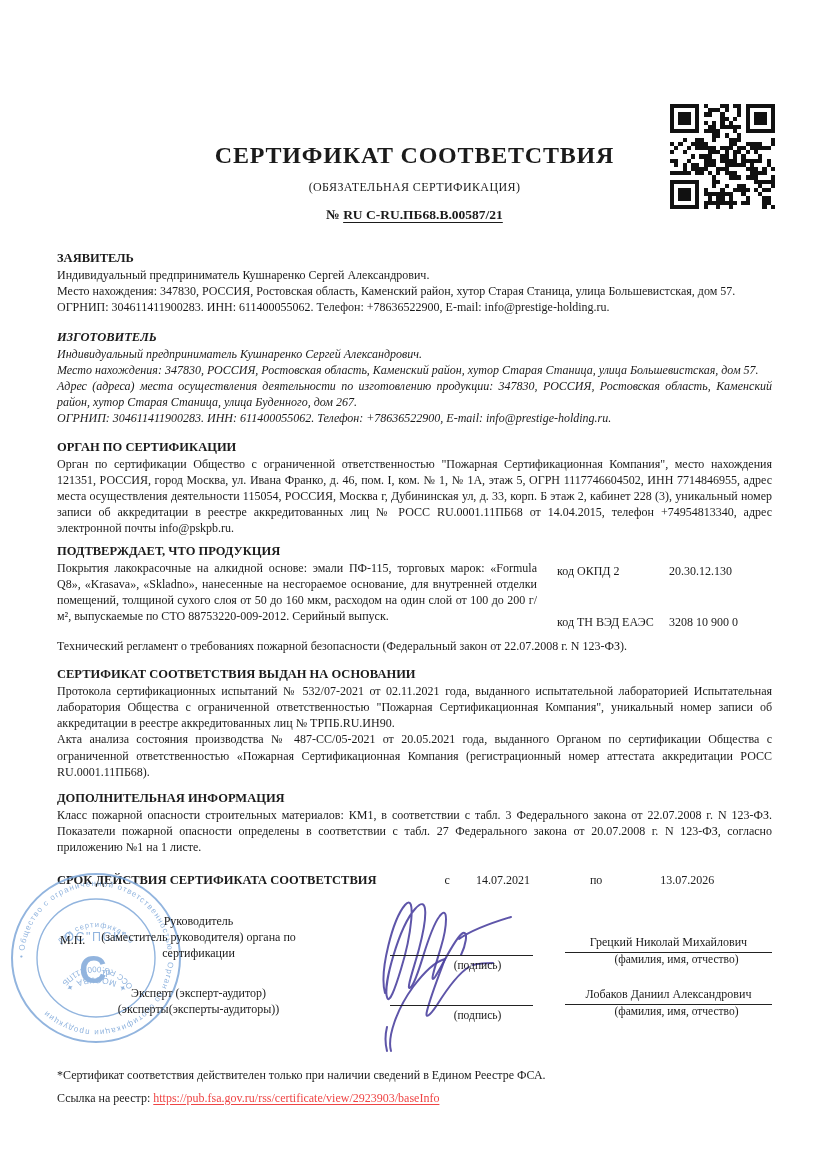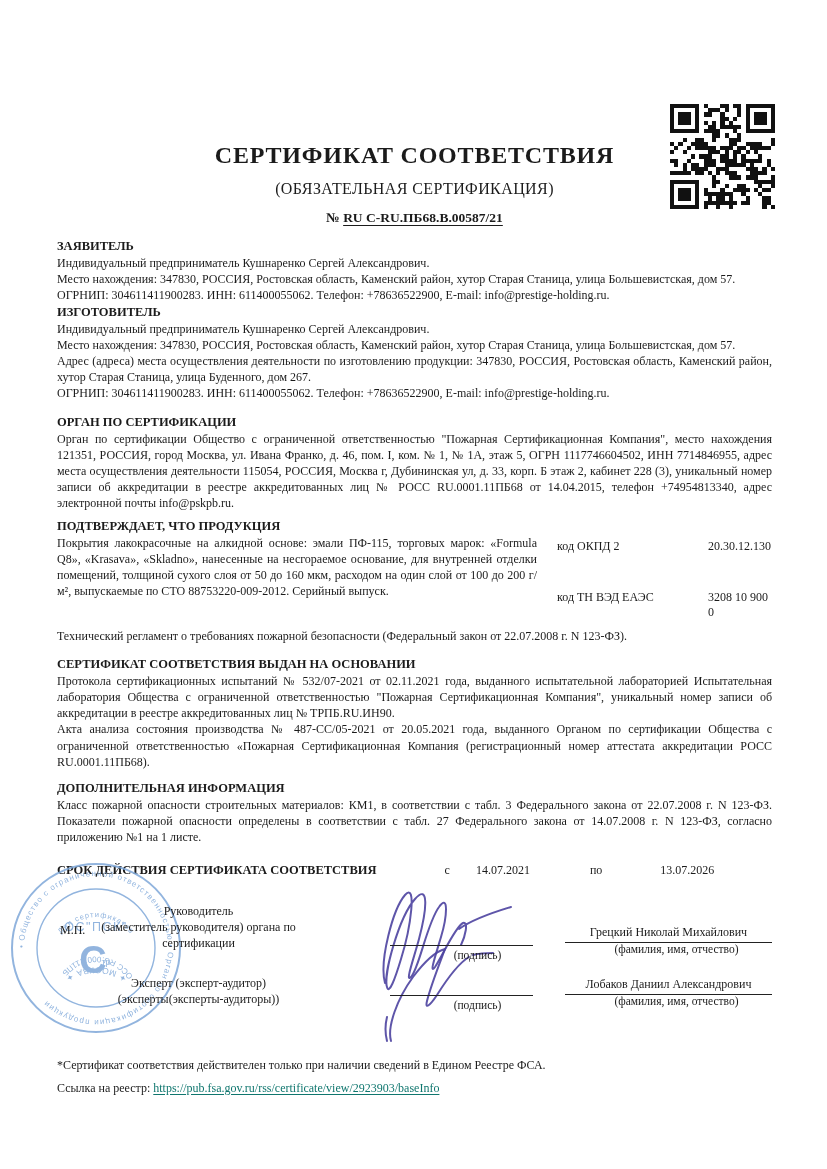--- a/index.html
+++ b/index.html
@@ -8,37 +8,37 @@
   }
   html,body{margin:0;padding:0;background:#ffffff;}
   .page{
     position:relative;width:827px;height:1169px;background:#fff;overflow:hidden;
     font-family:"Liberation Serif","DejaVu Serif",serif;color:#1b1b1b;
   }
   .content{position:absolute;left:57px;top:0;width:715px;}
   .qr{position:absolute;right:52px;top:104px;width:105px;height:105px;}
   .head{margin-top:142px;text-align:center;}
   .title{font-size:24px;font-weight:bold;letter-spacing:.8px;}
-  .subtitle{font-size:16px;margin-top:11px;letter-spacing:.4px;}
+  .subtitle{font-size:12px;margin-top:11px;letter-spacing:.4px;}
   .cert-no{font-size:13.5px;font-weight:bold;margin-top:12px;}
   .cert-no .num{text-decoration:underline;text-underline-offset:3px;}
   .sec-h{font-weight:bold;font-size:12.5px;line-height:17px;}
   p{margin:0;font-size:12px;line-height:16.2px;}
   .j{text-align:justify;}
-  .sec-applicant{margin-top:12px;}
-  .sec-manufacturer{}
+  .sec-applicant{margin-top:27px;}
+  .sec-manufacturer{margin-top:13px;font-style:italic;}
   .sec-body{margin-top:12px;}
   .sec-product{margin-top:6px;}
   .sec-req{margin-top:8px;}
   .sec-basis{margin-top:12px;}
   .sec-info{margin-top:10px;}
   .prod-row{display:flex;justify-content:space-between;}
   .desc{width:480px;}
   .codes{width:215px;margin-left:20px;font-size:12px;}
-  .code-row{display:flex;line-height:15px;margin-top:4px;gap:39px;}
+  .code-row{display:flex;line-height:15px;margin-top:4px;}
   .code-row.second{margin-top:36px;}
   .code-label{flex:0 0 112px;}
   .code-val{flex:1;}
   .validity{margin-top:16px;display:flex;align-items:baseline;white-space:nowrap;}
   .validity .vl{font-size:12px;}
   .validity .from-label{margin-left:68px;}
   .validity .from-date{margin-left:26px;}
   .validity .to-label{margin-left:60px;}
   .validity .to-date{margin-left:58px;}
   .sig-area{position:relative;margin-top:20px;height:148px;}
@@ -58,21 +58,21 @@
   .name-box.n1{top:26px;}
   .name-box.n2{top:78px;}
   .stamp{position:absolute;left:-50px;top:-40px;width:178px;height:178px;opacity:.85;pointer-events:none;}
   .stamp text{fill:var(--stamp-blue);}
   .stamp .ring{stroke:var(--stamp-blue);fill:none;}
   .signs{position:absolute;left:270px;top:-34px;width:210px;height:180px;pointer-events:none;}
   .signs path{stroke:var(--signature-ink);fill:none;stroke-width:2;stroke-linecap:round;opacity:.9;}
   .footnote{margin-top:10px;}
   .footnote p{font-size:12px;line-height:16px;}
   .footnote .link-line{margin-top:7px;}
-  .reg-link{color:#0f766e;text-decoration:underline;text-underline-offset:2px;cursor:pointer;}
+  .reg-link{color:#ef4444;text-decoration:underline;text-underline-offset:2px;cursor:pointer;}
 </style>
 </head>
 <body>
 
 <div class="page">
 
   <svg id="qr" class="qr" viewBox="0 0 105 105">
       <g fill="#111" shape-rendering="crispEdges">
         <rect x="33.6" y="0.0" width="4.2" height="4.2"></rect>
         <rect x="50.4" y="0.0" width="4.2" height="4.2"></rect>
@@ -355,21 +355,21 @@
     </div>
 
     <div class="sec-basis">
       <div class="sec-h">СЕРТИФИКАТ СООТВЕТСТВИЯ ВЫДАН НА ОСНОВАНИИ</div>
       <p class="j">Протокола сертификационных испытаний № 532/07-2021 от 02.11.2021 года, выданного испытательной лабораторией Испытательная лаборатория Общества с ограниченной ответственностью "Пожарная Сертификационная Компания", уникальный номер записи об аккредитации в реестре аккредитованных лиц № ТРПБ.RU.ИН90.</p>
       <p class="j">Акта анализа состояния производства № 487-СС/05-2021 от 20.05.2021 года, выданного Органом по сертификации Общества с ограниченной ответственностью «Пожарная Сертификационная Компания (регистрационный номер аттестата аккредитации РОСС RU.0001.11ПБ68).</p>
     </div>
 
     <div class="sec-info">
       <div class="sec-h">ДОПОЛНИТЕЛЬНАЯ ИНФОРМАЦИЯ</div>
-      <p class="j">Класс пожарной опасности строительных материалов: КМ1, в соответствии с табл. 3 Федерального закона от 22.07.2008 г. N 123-ФЗ. Показатели пожарной опасности определены в соответствии с табл. 27 Федерального закона от 14.07.2008 г. N 123-ФЗ, согласно приложению №1 на 1 листе.</p>
+      <p class="j">Класс пожарной опасности строительных материалов: КМ1, в соответствии с табл. 3 Федерального закона от 22.07.2008 г. N 123-ФЗ. Показатели пожарной опасности определены в соответствии с табл. 27 Федерального закона от 20.07.2008 г. N 123-ФЗ, согласно приложению №1 на 1 листе.</p>
     </div>
 
     <div class="validity">
       <span class="sec-h">СРОК ДЕЙСТВИЯ СЕРТИФИКАТА СООТВЕТСТВИЯ</span>
       <span class="vl from-label">с</span>
       <span class="vl from-date">14.07.2021</span>
       <span class="vl to-label">по</span>
       <span class="vl to-date">13.07.2026</span>
     </div>
 

